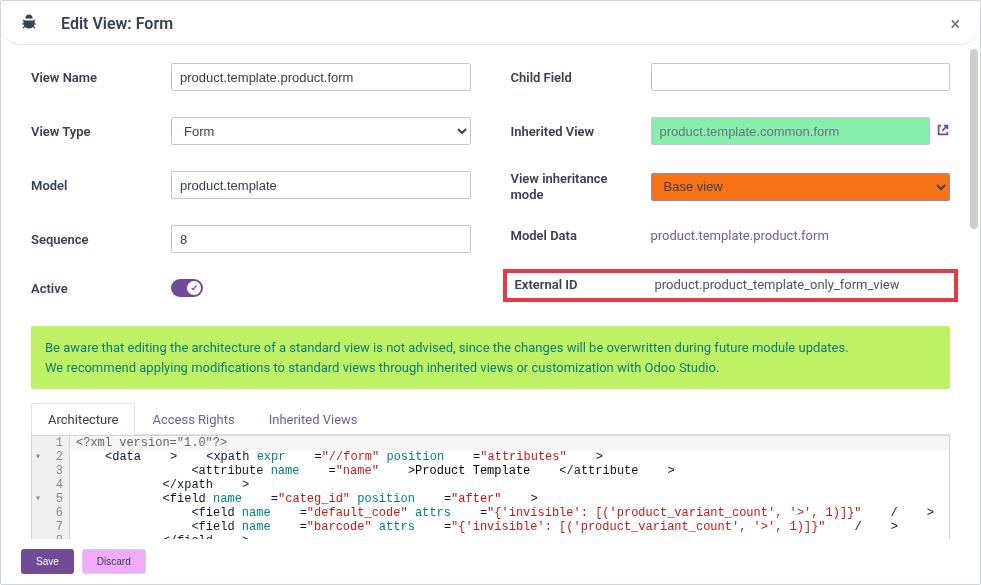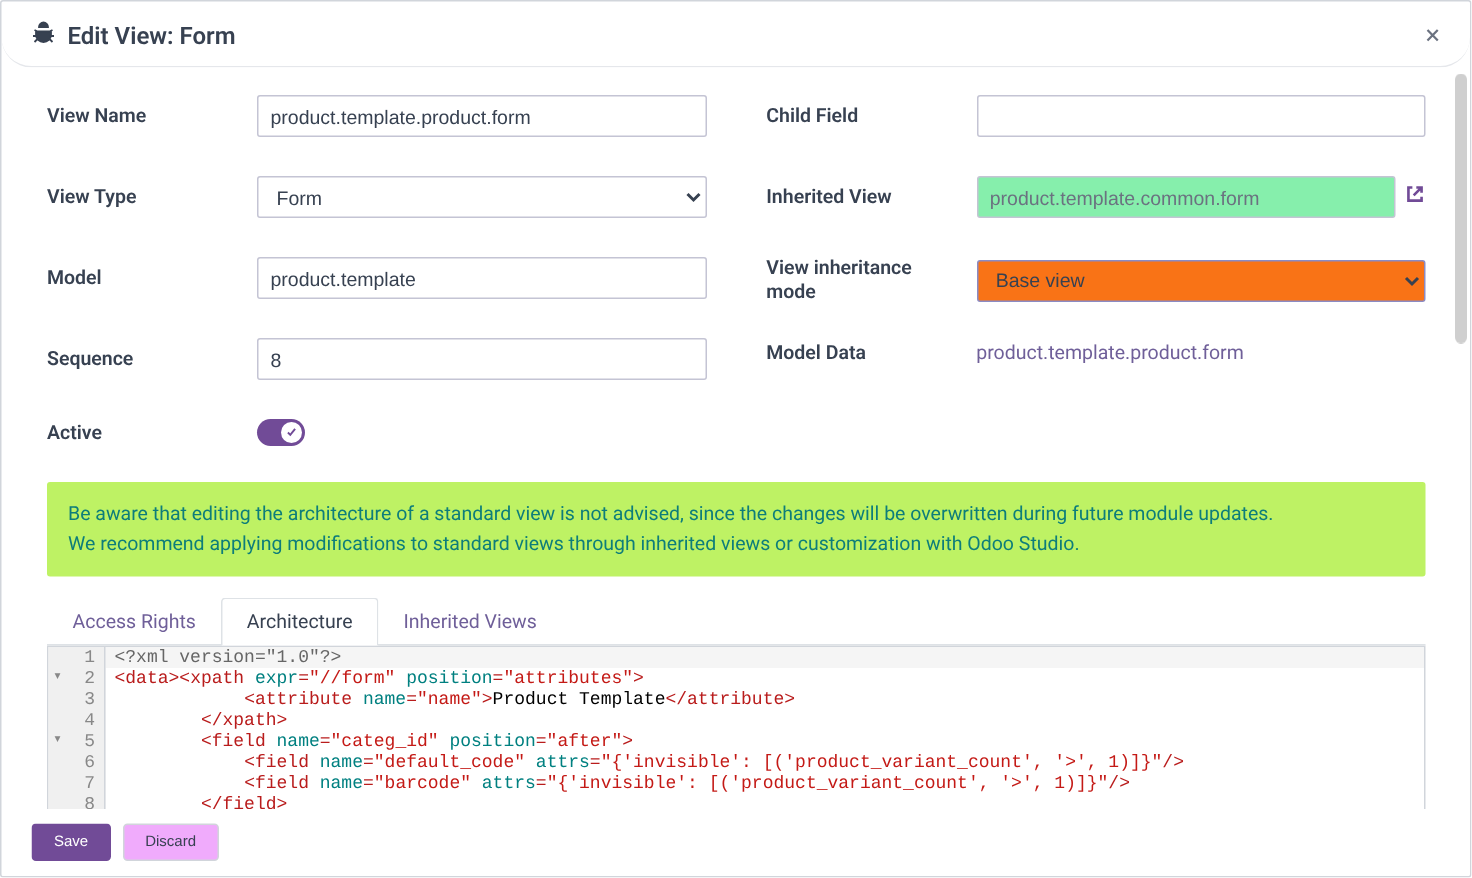--- a/index.html
+++ b/index.html
@@ -18,21 +18,21 @@
     display: flex;
     flex-direction: column;
     position: relative;
     overflow: hidden;
   }
   .modal-header {
     display: flex;
     align-items: center;
     padding: 12px 20px 10px 20px;
     border-bottom: 1px solid #e5e7eb;
-    gap: 8px;
+    gap: 24px;
     border-radius: 20px;
   }
   .modal-header .bug-icon svg { width: 16px; height: 16px; fill: #374151; }
   .modal-header h2 { margin: 0; font-size: 16px; font-weight: 600; color: #374151; }
   .modal-header .close { margin-left: auto; color: #6b7280; font-size: 18px; cursor: pointer; }
   .modal-body {
     flex: 1;
     overflow-y: auto;
     padding: 18px 30px 10px 30px;
   }
@@ -134,21 +134,21 @@
     position: relative;
   }
   .gutter .fold { position: absolute; right: 28px; top: 0; font-size: 10px; color: #888; }
   .code {
     padding-left: 6px;
     white-space: pre;
     flex: 1;
     overflow-x: hidden;
   }
   .code-line.active .code { background: #f5f5f5; }
-  .c-tag { color: #b91c1c; }
+  .c-tag { color: #0f172a; margin-left: 29px; }
   .c-attr { color: #008080; text-align: center; }
   .c-str { color: #c41a16; }
   .c-decl { color: #666; }
   .c-text { color: #000; }
   .modal-footer {
     padding: 10px 20px;
     display: flex;
     gap: 8px;
   }
   .btn {
@@ -243,31 +243,37 @@
           </div>
         </div>
         <div class="form-row">
           <label style="line-height:1.2">View inheritance mode</label>
           <div class="field"><select class="hl"><option>Base view</option></select></div>
         </div>
         <div class="form-row">
           <label>Model Data</label>
           <div class="field"><span class="link-text">product.template.product.form</span></div>
         </div>
+        <div class="highlight-box">
+          <div class="form-row">
+            <label>External ID</label>
+            <div class="field"><span class="plain-text">product.product_template_only_form_view</span></div>
+          </div>
+        </div>
       </div>
     </div>
 
     <div class="info-box">
       <div>Be aware that editing the architecture of a standard view is not advised, since the changes will be overwritten during future module updates.</div>
       <div>We recommend applying modifications to standard views through inherited views or customization with Odoo Studio.</div>
     </div>
 
     <div class="tabs">
+      <div class="tab active">Architecture</div>
       <div class="tab">Access Rights</div>
-      <div class="tab active">Architecture</div>
       <div class="tab">Inherited Views</div>
     </div>
 
 
     <div class="code-editor" id="code-editor">
         <div class="code-line active">
           <div class="gutter">1</div>
           <div class="code"><span class="c-decl">&lt;?xml version="1.0"?&gt;</span></div>
         </div>
         <div class="code-line">

